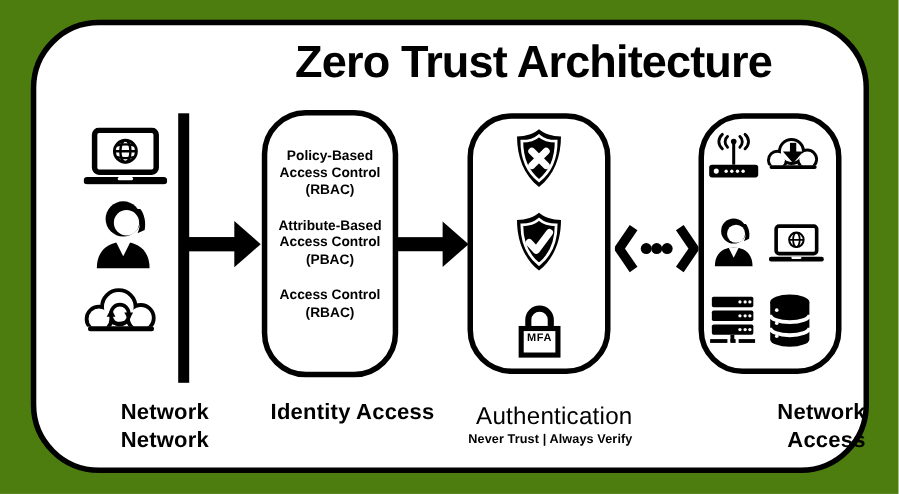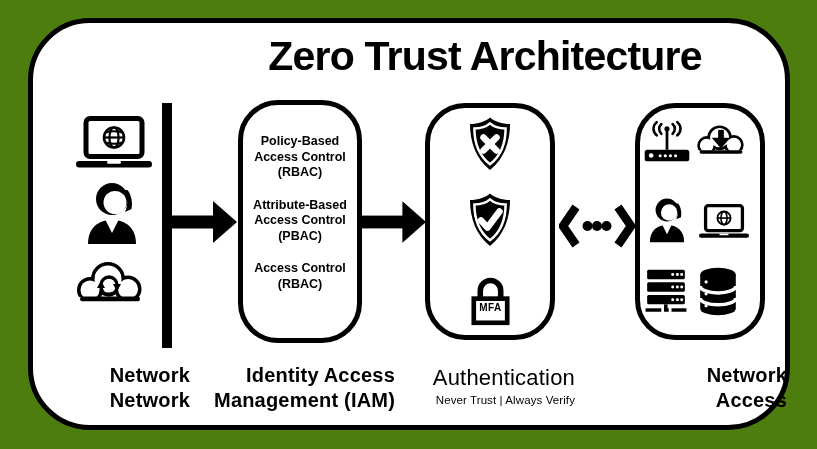--- a/index.html
+++ b/index.html
@@ -24,21 +24,21 @@
   }
   .iam-box   { left:238px; top:100px; width:124px; height:243px; padding-top:29px; }
   .auth-box  { left:425px; top:103px; width:130px; height:237px; }
   .na-box    { left:635px; top:103px; width:130px; height:237px; }
   .iam-item { text-align:center; font-size:12.5px; line-height:15.5px; font-weight:700; margin:0 0 17px 0; }
   .col-label {
     position:absolute; text-align:right; font-weight:700;
     font-size:20px; line-height:25px; letter-spacing:0.2px;
   }
   .auth-main { font-size:22px; line-height:24px; font-weight:400; }
-  .auth-sub  { font-size:11.5px; line-height:14px; font-weight:400; margin-top:3px; letter-spacing:0.1px; }
+  .auth-sub  { font-size:11.5px; line-height:14px; font-weight:700; margin-top:3px; letter-spacing:0.1px; }
   .mfa-text {
     position:absolute; left:0; right:0; text-align:center;
     font-size:10px; font-weight:700; letter-spacing:0.5px;
   }
 </style>
 </head>
 <body>
 
 <div class="canvas">
 
@@ -253,21 +253,20 @@
     </svg>
   </div>
 
   <div class="col-label" style="left:30px; top:363px; width:160px;">
     <div>Network</div>
     <div>Network</div>
   </div>
 
   <div class="col-label" style="left:205px; top:363px; width:190px;">
     <div>Identity Access</div>
-    <div>Management (IAM)</div>
   </div>
 
   <div class="col-label" style="left:395px; top:366px; width:180px;">
     <div class="auth-main">Authentication</div>
     <div class="auth-sub">Never Trust  |  Always Verify</div>
   </div>
 
   <div class="col-label" style="left:612px; top:363px; width:175px;">
     <div>Network</div>
     <div>Access</div>

